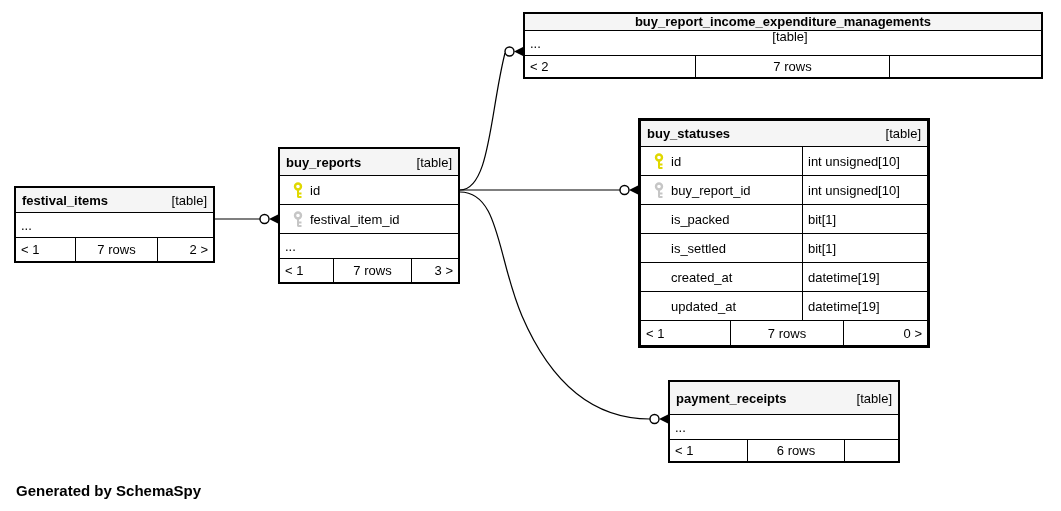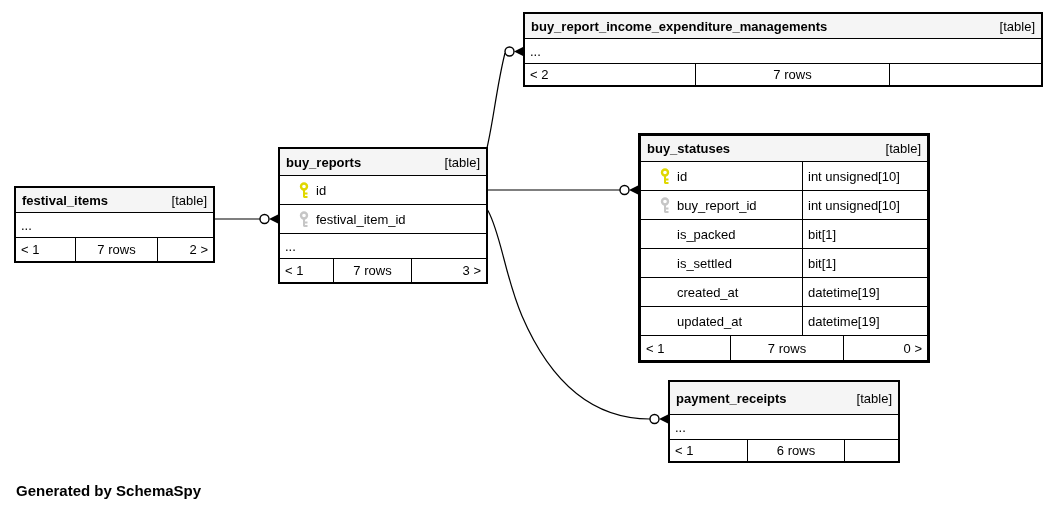--- a/index.html
+++ b/index.html
@@ -43,21 +43,21 @@
   .tbl-tag { font-weight: normal; margin-left: 14px; white-space: nowrap; }
   .col-row {
     display: flex;
     align-items: stretch;
     border-bottom: 1px solid #000000;
     box-sizing: border-box;
   }
   .col-name {
     display: flex;
     align-items: center;
-    padding-left: 18px;
+    padding-left: 12px;
     box-sizing: border-box;
     flex: 1;
   }
   .keywrap {
     width: 18px;
     display: inline-flex;
     align-items: center;
     flex: none;
   }
   .pk { color: #e0d800; }
@@ -91,32 +91,32 @@
   .tbl-footer .fc.left   { justify-content: flex-start; border-right: 1px solid #000000; }
   .tbl-footer .fc.center { justify-content: center;     border-right: 1px solid #000000; }
   .tbl-footer .fc.right  { justify-content: flex-end; }
 
   
   #t-festival { left: 14px; top: 180px; width: 201px; margin-top: 6px; }
   #t-festival .tbl-header { height: 25px; }
   #t-festival .dots-row   { height: 25px; }
   #t-festival .tbl-footer { height: 23px; grid-template-columns: 60px 82px auto; }
 
-  #t-buyreports { left: 278px; top: 147px; width: 210px; text-align: right; }
+  #t-buyreports { left: 278px; top: 147px; width: 182px; text-align: right; }
   #t-buyreports .tbl-header { height: 27px; }
   #t-buyreports .col-row    { height: 29px; }
   #t-buyreports .dots-row   { height: 25px; }
   #t-buyreports .tbl-footer { height: 23px; grid-template-columns: 54px 78px auto; }
 
   #t-income { left: 523px; top: 12px; width: 520px; }
-  #t-income .tbl-header { height: 25px; }
+  #t-income .tbl-header { height: 17px; flex-direction: column; }
   #t-income .dots-row   { height: 25px; }
   #t-income .tbl-footer { height: 21px; grid-template-columns: 171px 194px auto; }
 
-  #t-buystatuses { left: 638px; top: 133px; width: 292px; }
+  #t-buystatuses { left: 638px; top: 118px; width: 292px; }
   #t-buystatuses .tbl-header { height: 26px; }
   #t-buystatuses .col-row    { height: 29px; }
   #t-buystatuses .tbl-footer { height: 24px; grid-template-columns: 90px 113px auto; }
 
   #t-payment { left: 668px; top: 380px; width: 232px; }
   #t-payment .tbl-header { height: 33px; }
   #t-payment .dots-row   { height: 25px; }
   #t-payment .tbl-footer { height: 21px; grid-template-columns: 78px 97px auto; }
 
   #generator-note {

